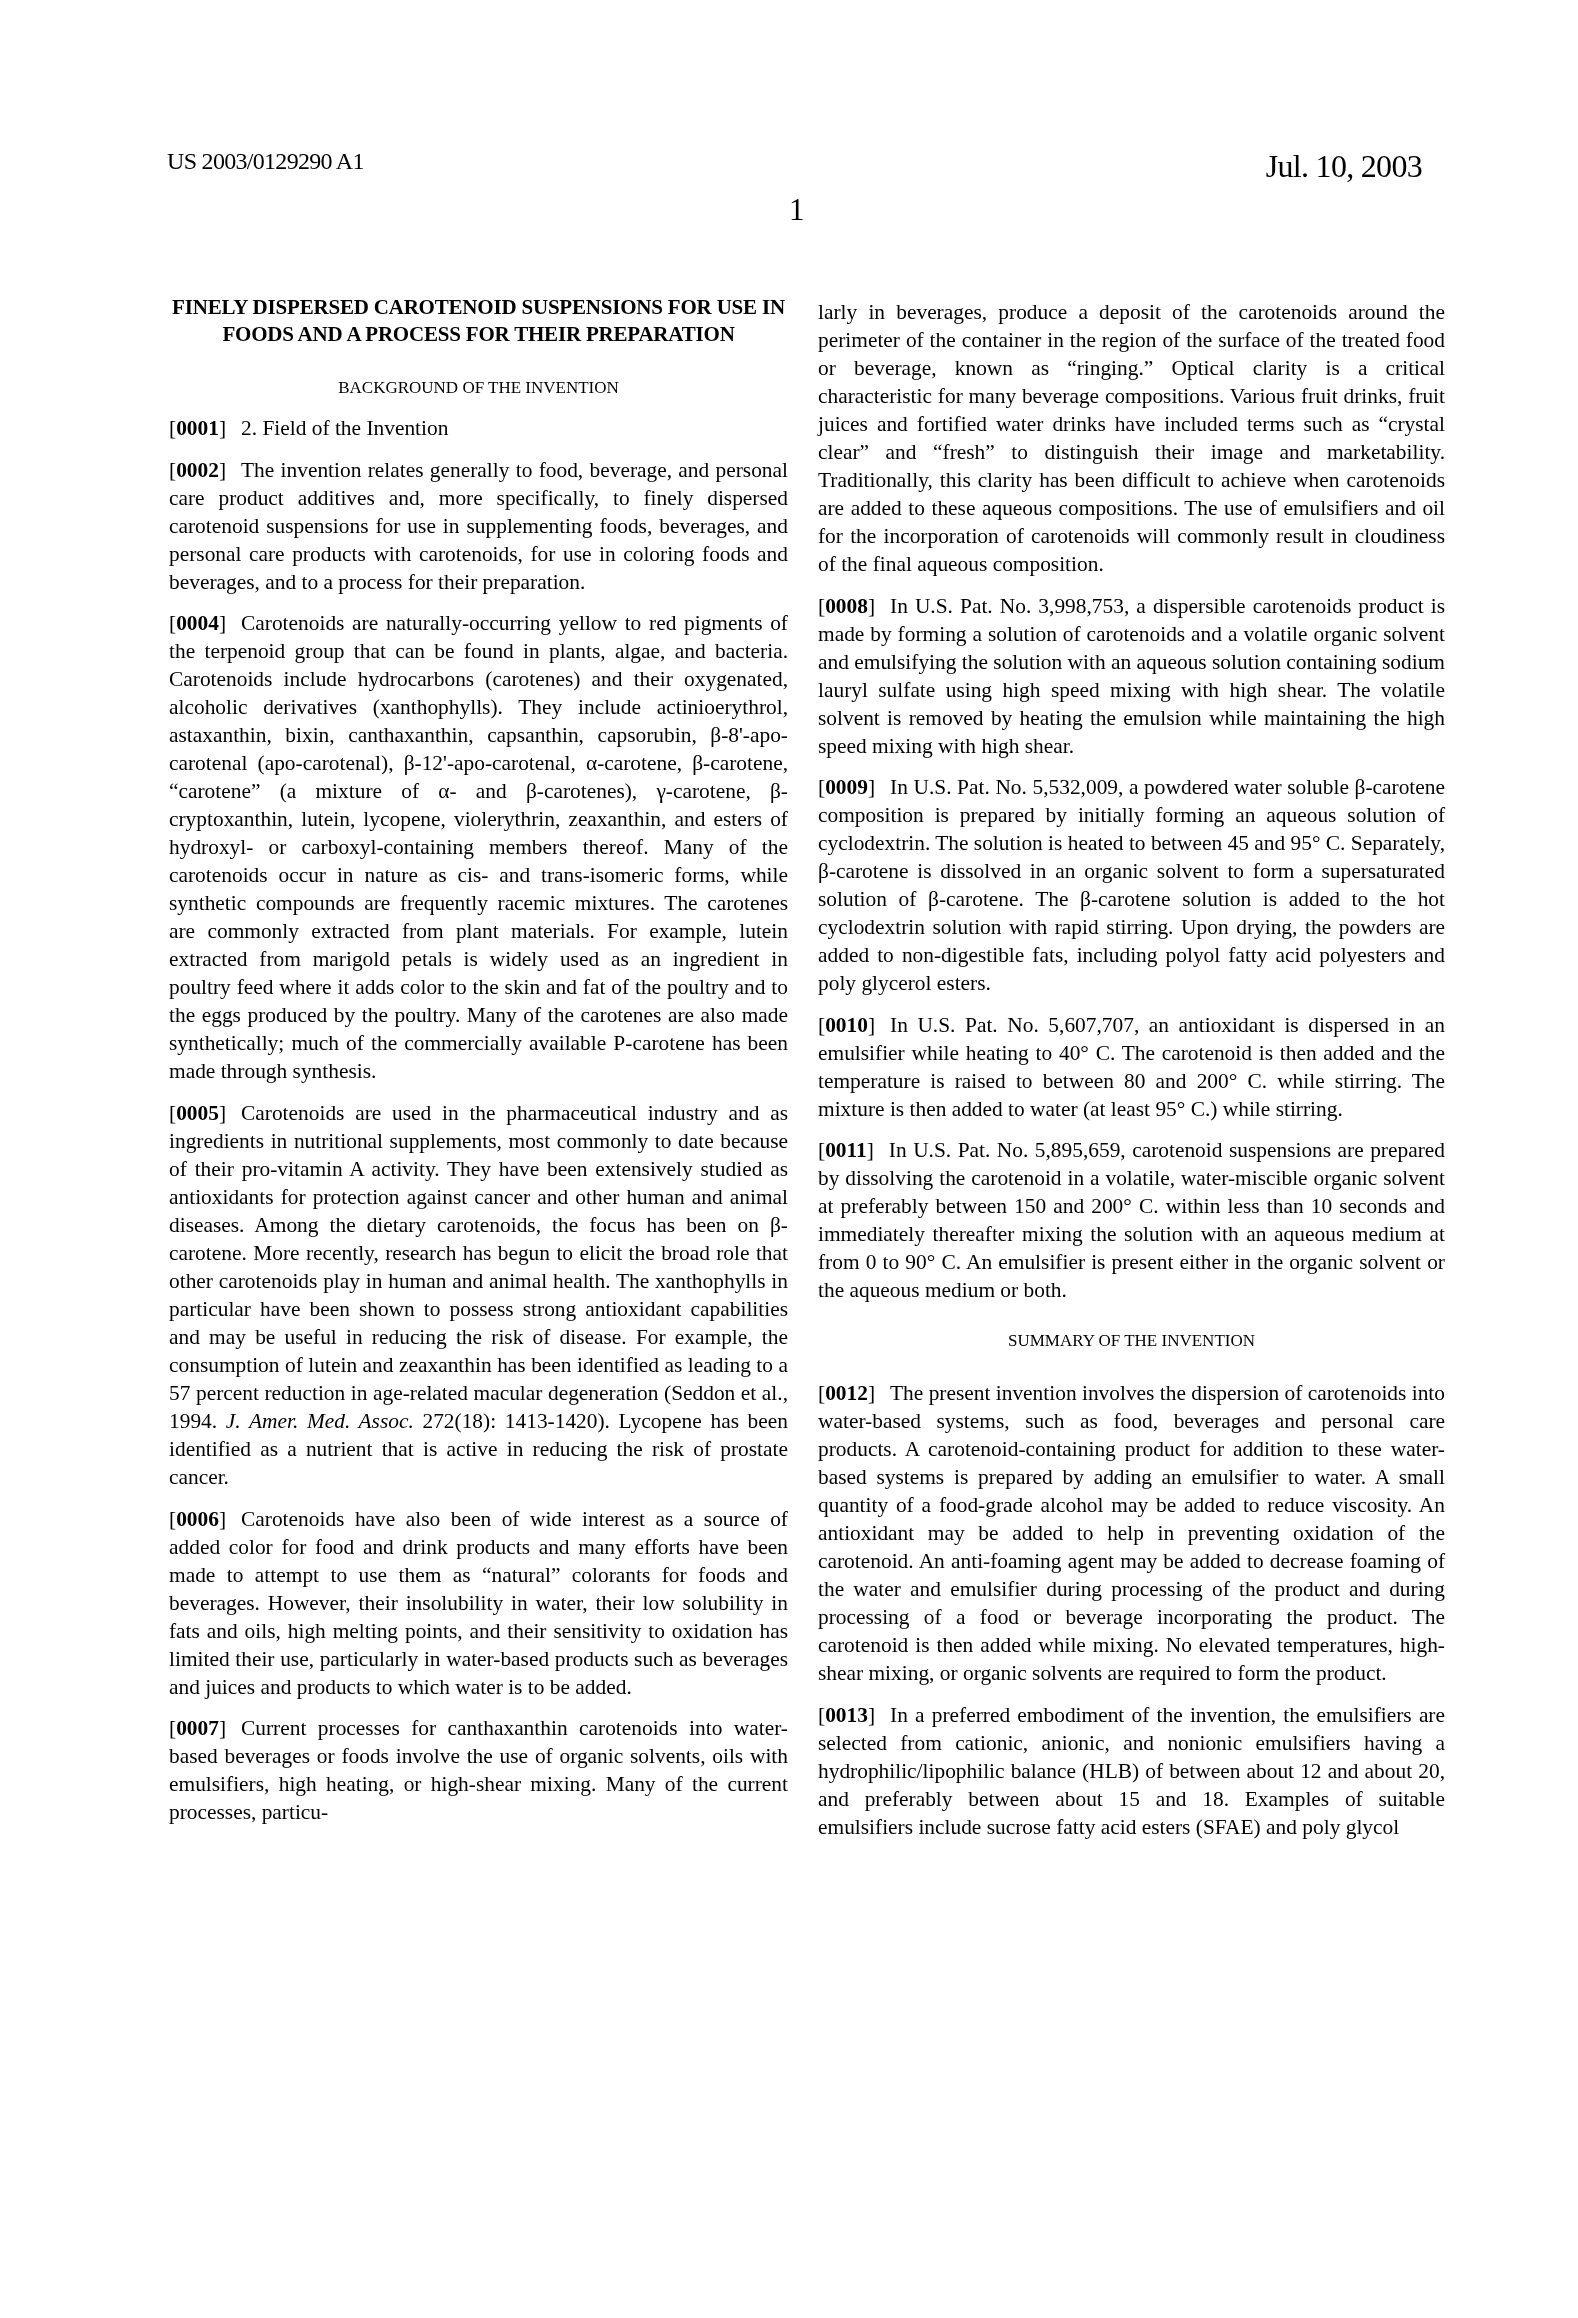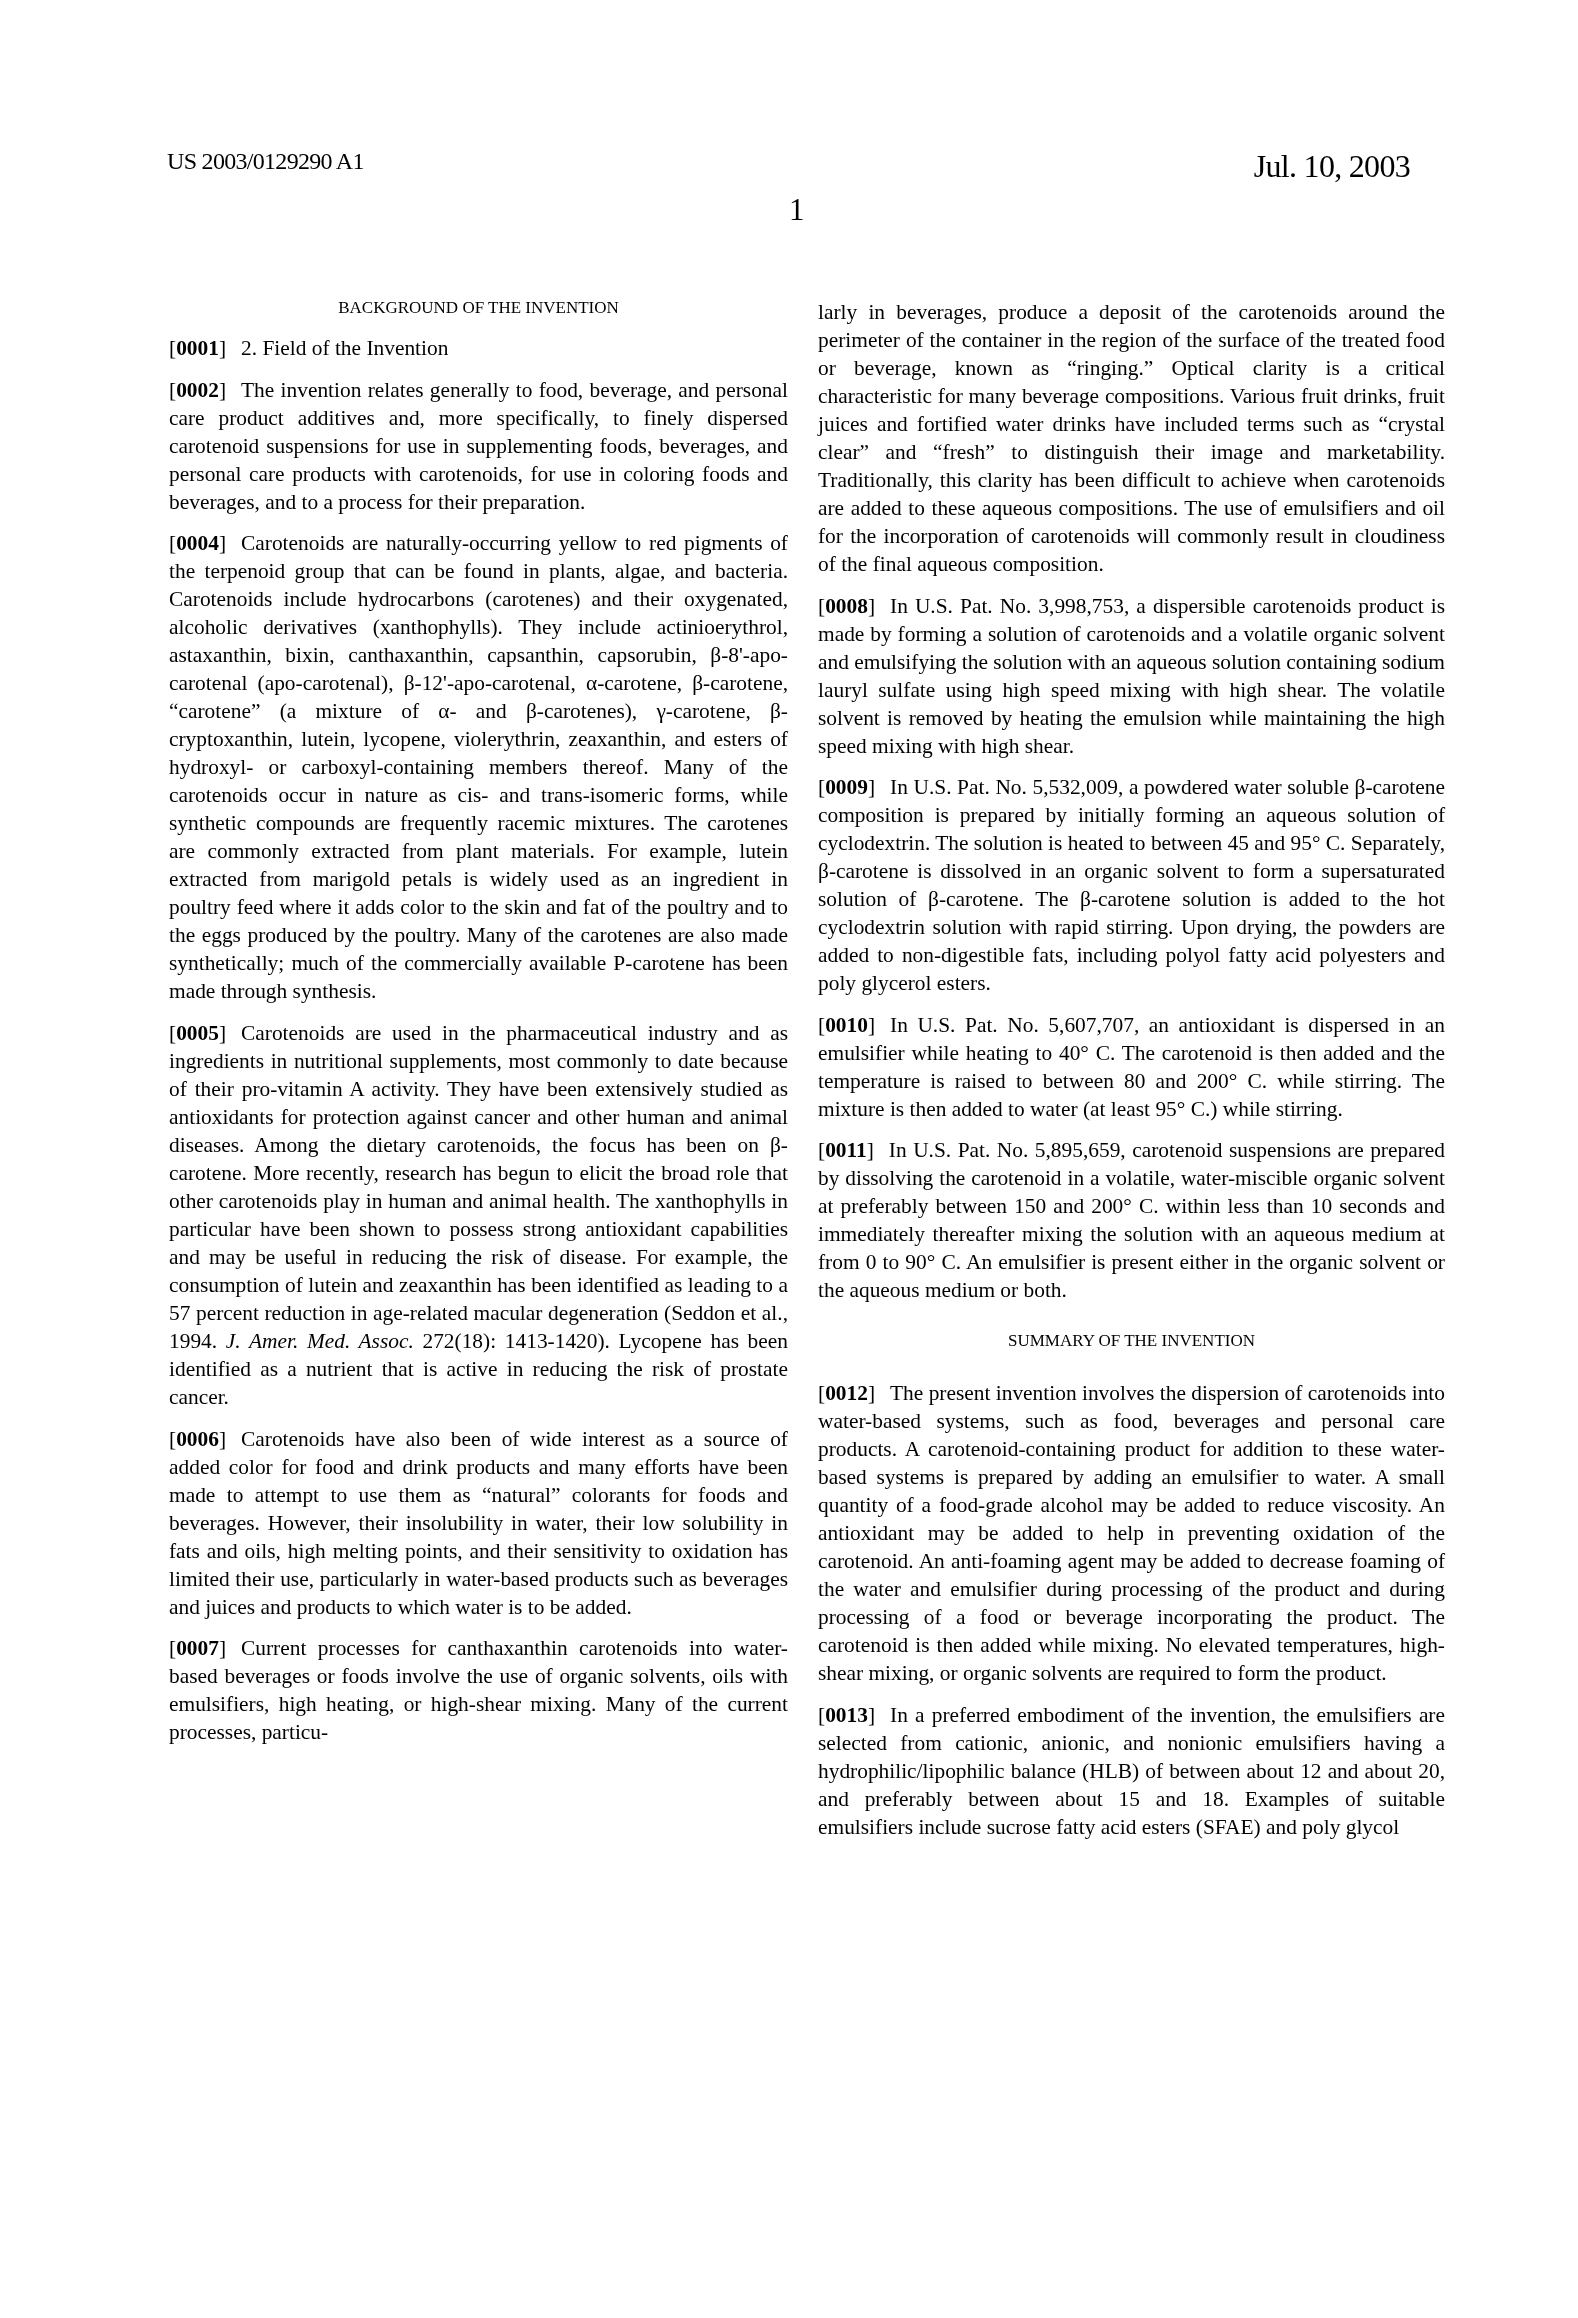--- a/index.html
+++ b/index.html
@@ -18,21 +18,21 @@
     .hdr-left {
       position: absolute;
       left: 167px;
       top: 148px;
       font-size: 24px;
       letter-spacing: -0.7px;
       white-space: nowrap;
     }
     .hdr-right {
       position: absolute;
-      right: 168px;
+      right: 156px;
       top: 148px;
       font-size: 32px;
       letter-spacing: -0.7px;
       white-space: nowrap;
     }
     .page-num {
       position: absolute;
       left: 789px;
       top: 192px;
       font-size: 31px;
@@ -88,20 +88,21 @@
     i { font-style: italic; }
   </style>
 </head>
 <body>
 
 <div class="hdr-left">US 2003/0129290 A1</div>
 <div class="hdr-right">Jul. 10, 2003</div>
 <div class="page-num">1</div>
 
 <div class="col col-left">
+  <div class="title">FINELY DISPERSED CAROTENOID SUSPENSIONS FOR USE IN FOODS AND A PROCESS FOR THEIR PREPARATION</div>
   <div class="section-heading">BACKGROUND OF THE INVENTION</div>
 
   <p class="para">
     <span class="para-num"><span class="br">[</span><span>0001</span><span class="br">]</span></span><span>2. Field of the Invention</span>
   </p>
 
   <p class="para">
     <span class="para-num"><span class="br">[</span><span>0002</span><span class="br">]</span></span><span>The invention relates generally to food, beverage, and personal care product additives and, more specifically, to finely dispersed carotenoid suspensions for use in supplementing foods, beverages, and personal care products with carotenoids, for use in coloring foods and beverages, and to a process for their preparation.</span>
   </p>
 

